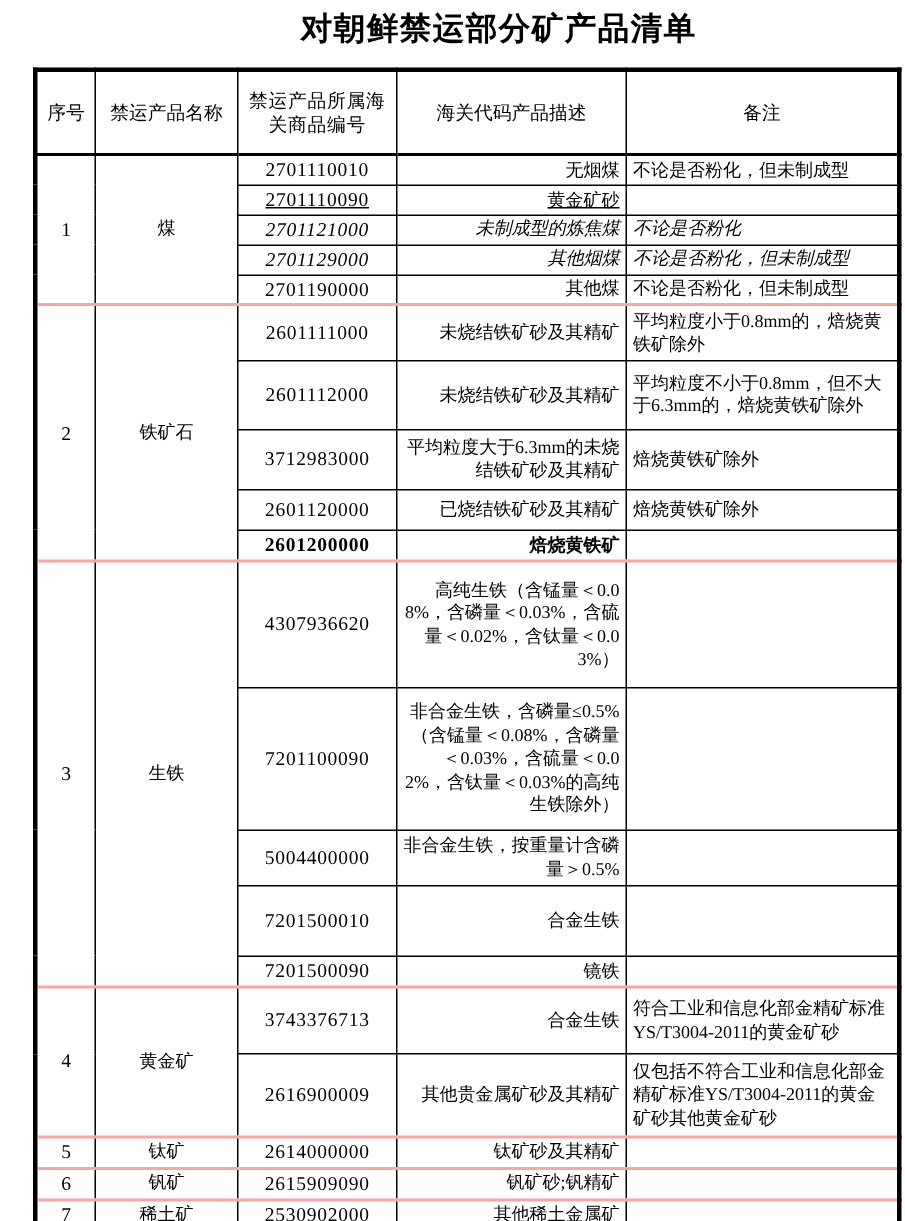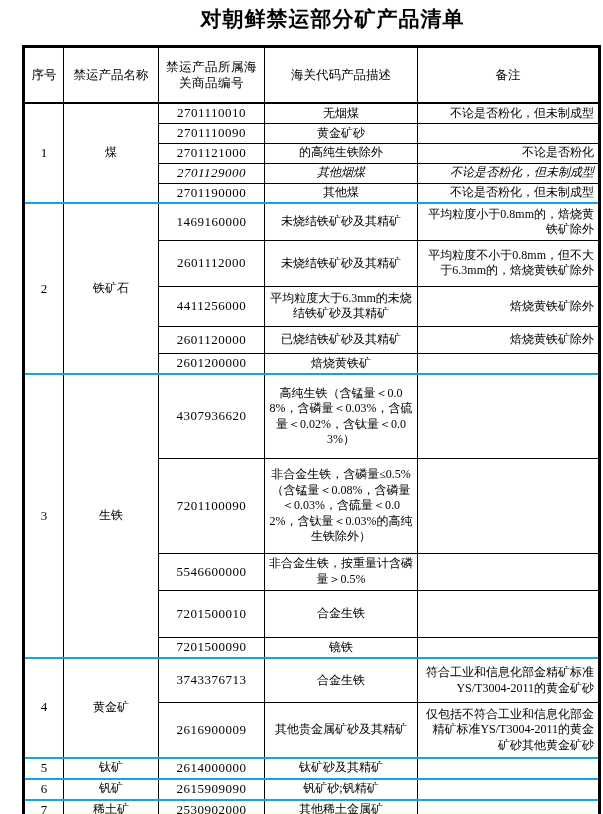--- a/index.html
+++ b/index.html
@@ -44,26 +44,26 @@
     line-height: 1.3;
     word-break: break-all;
   }
   .embargo-table thead th {
     border-bottom: 2px solid #000000;
     font-weight: normal;
     text-align: center;
     height: 52px;
     font-size: 12.5px;
   }
-  tr.group-start td { border-top: 2px solid #0ea5e9; }
+  tr.group-start td { border-top: 2px solid #fca5a5; }
   .col-no    { width: 30px;  text-align: center; font-size: 13px; }
   .col-name  { width: 86px;  text-align: center; }
   .col-code  { width: 97px;  text-align: center; font-size: 13px; letter-spacing: 0.5px; }
-  .col-desc  { width: 144px; text-align: center; }
-  .col-note  { width: 172px; text-align: right; }
+  .col-desc  { width: 144px; text-align: right; }
+  .col-note  { width: 172px; text-align: left; }
 </style>
 </head>
 <body>
 
 <div class="page">
 
   <h1 class="doc-title">对朝鲜禁运部分矿产品清单</h1>
 
   <table class="embargo-table">
     <thead>
@@ -76,81 +76,81 @@
       </tr>
     </thead>
     <tbody id="table-body">
         <tr class="group-start" style="height: 17px;">
           <td class="col-no" rowspan="5">1</td>
           <td class="col-name" rowspan="5">煤</td>
           <td class="col-code">2701110010</td>
           <td class="col-desc">无烟煤</td>
           <td class="col-note">不论是否粉化，但未制成型</td>
         </tr>
-        <tr style="height: 17px;">
+        <tr style="height: 17px; text-decoration: underline;">
           <td class="col-code">2701110090</td>
           <td class="col-desc">黄金矿砂</td>
           <td class="col-note"></td>
         </tr>
-        <tr style="height: 17px;">
+        <tr style="height: 17px; font-style: italic;">
           <td class="col-code">2701121000</td>
-          <td class="col-desc">的高纯生铁除外</td>
+          <td class="col-desc">未制成型的炼焦煤</td>
           <td class="col-note">不论是否粉化</td>
         </tr>
         <tr style="height: 17px; font-style: italic;">
           <td class="col-code">2701129000</td>
           <td class="col-desc">其他烟煤</td>
           <td class="col-note">不论是否粉化，但未制成型</td>
         </tr>
         <tr style="height: 17px;">
           <td class="col-code">2701190000</td>
           <td class="col-desc">其他煤</td>
           <td class="col-note">不论是否粉化，但未制成型</td>
         </tr>
         <tr class="group-start" style="height: 37px;">
           <td class="col-no" rowspan="5">2</td>
           <td class="col-name" rowspan="5">铁矿石</td>
-          <td class="col-code">1469160000</td>
+          <td class="col-code">2601111000</td>
           <td class="col-desc">未烧结铁矿砂及其精矿</td>
           <td class="col-note">平均粒度小于0.8mm的，焙烧黄铁矿除外</td>
         </tr>
         <tr style="height: 46px;">
           <td class="col-code">2601112000</td>
           <td class="col-desc">未烧结铁矿砂及其精矿</td>
           <td class="col-note">平均粒度不小于0.8mm，但不大于6.3mm的，焙烧黄铁矿除外</td>
         </tr>
         <tr style="height: 40px;">
-          <td class="col-code">4411256000</td>
+          <td class="col-code">3712983000</td>
           <td class="col-desc">平均粒度大于6.3mm的未烧结铁矿砂及其精矿</td>
           <td class="col-note">焙烧黄铁矿除外</td>
         </tr>
         <tr style="height: 27px;">
           <td class="col-code">2601120000</td>
           <td class="col-desc">已烧结铁矿砂及其精矿</td>
           <td class="col-note">焙烧黄铁矿除外</td>
         </tr>
-        <tr style="height: 21px;">
+        <tr style="height: 21px; font-weight: bold;">
           <td class="col-code">2601200000</td>
           <td class="col-desc">焙烧黄铁矿</td>
           <td class="col-note"></td>
         </tr>
         <tr class="group-start" style="height: 84px;">
           <td class="col-no" rowspan="5">3</td>
           <td class="col-name" rowspan="5">生铁</td>
           <td class="col-code">4307936620</td>
           <td class="col-desc">高纯生铁（含锰量＜0.08%，含磷量＜0.03%，含硫量＜0.02%，含钛量＜0.03%）</td>
           <td class="col-note"></td>
         </tr>
         <tr style="height: 95px;">
           <td class="col-code">7201100090</td>
           <td class="col-desc">非合金生铁，含磷量≤0.5%（含锰量＜0.08%，含磷量＜0.03%，含硫量＜0.02%，含钛量＜0.03%的高纯生铁除外）</td>
           <td class="col-note"></td>
         </tr>
         <tr style="height: 37px;">
-          <td class="col-code">5546600000</td>
+          <td class="col-code">5004400000</td>
           <td class="col-desc">非合金生铁，按重量计含磷量＞0.5%</td>
           <td class="col-note"></td>
         </tr>
         <tr style="height: 47px;">
           <td class="col-code">7201500010</td>
           <td class="col-desc">合金生铁</td>
           <td class="col-note"></td>
         </tr>
         <tr style="height: 20px;">
           <td class="col-code">7201500090</td>

